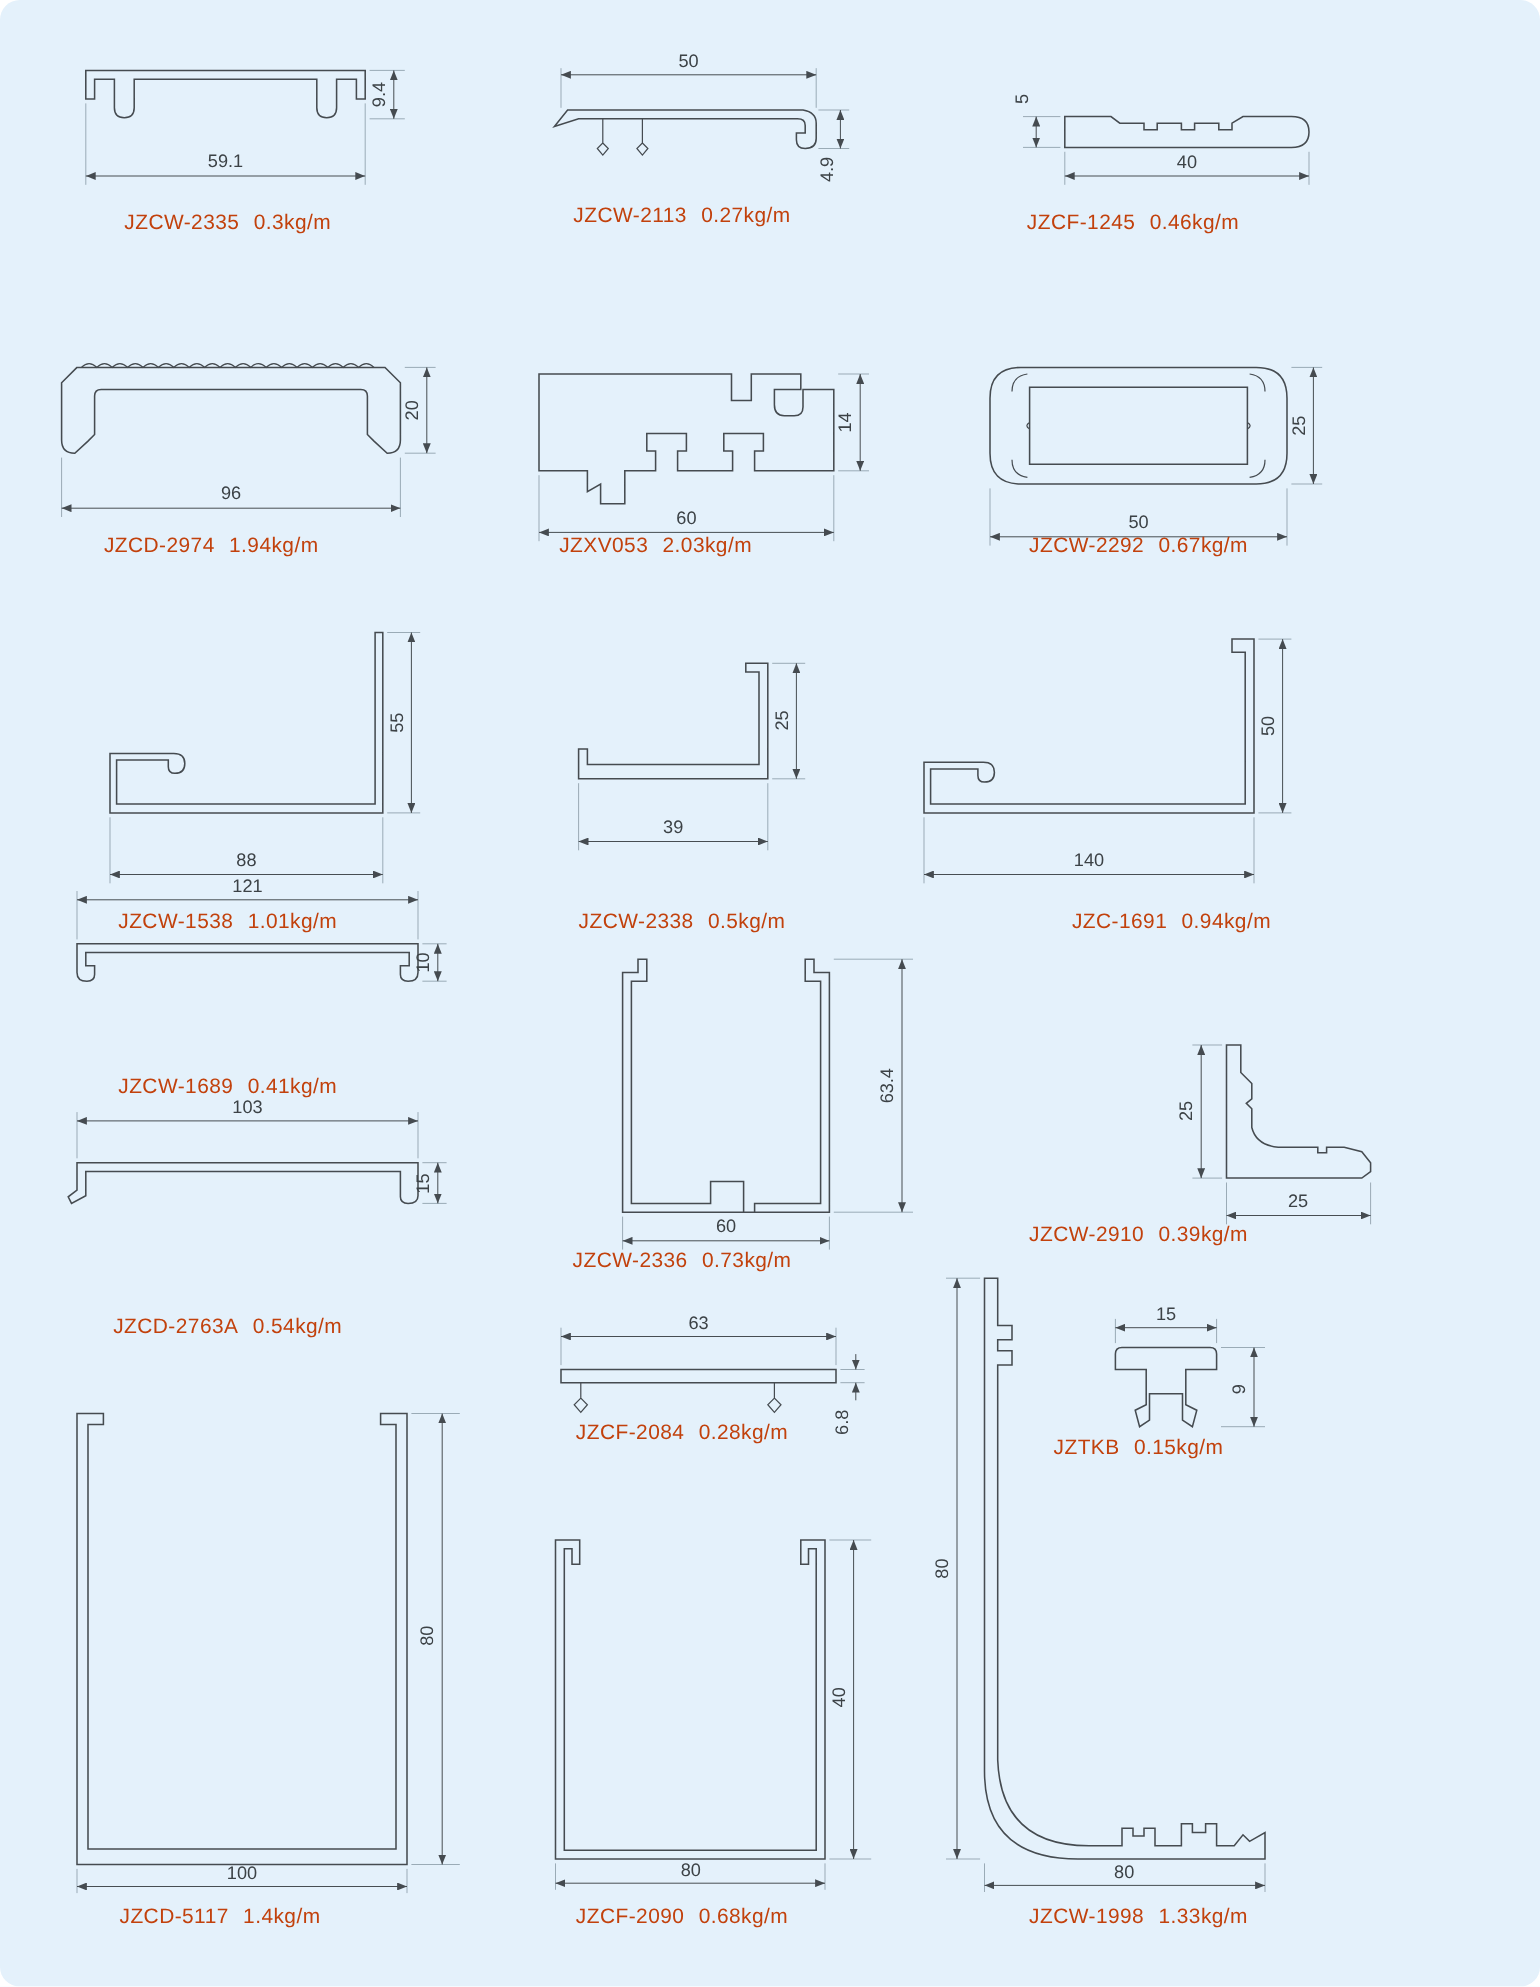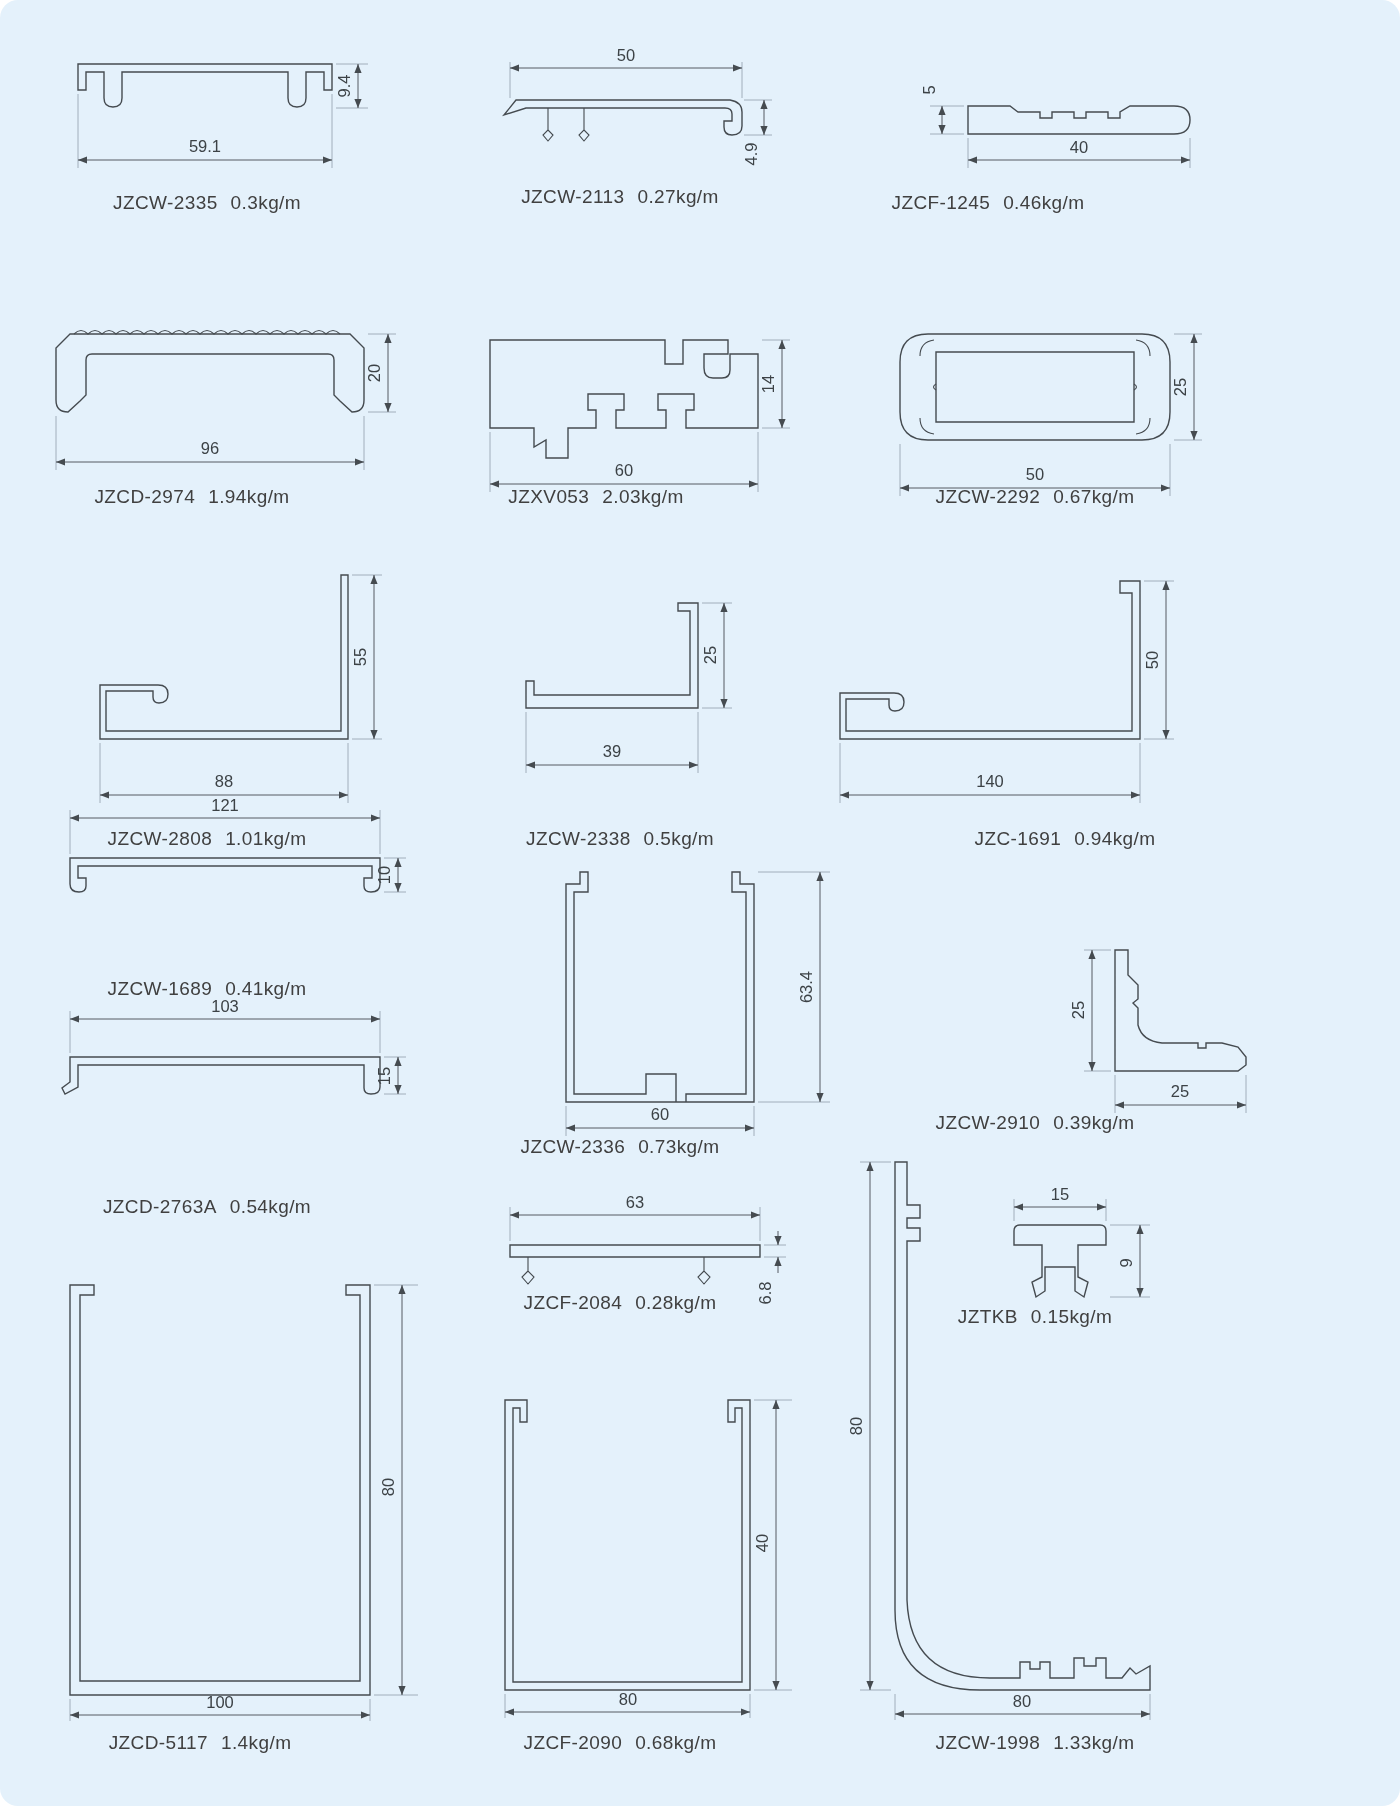--- a/index.html
+++ b/index.html
@@ -4,21 +4,21 @@
 <style>
   html,body{margin:0;padding:0;background:#ffffff;}
   #canvas{position:relative;width:1400px;height:1806px;background:#e4f1fb;border-radius:18px;
           overflow:hidden;font-family:"Liberation Sans",sans-serif;}
   svg.draw{position:absolute;overflow:visible;}
   .outline{fill:none;stroke:#454b50;stroke-width:1.4;stroke-linejoin:miter;}
   .thin{fill:none;stroke:#454b50;stroke-width:1.1;}
   .dim{stroke:#454b50;stroke-width:0.9;fill:none;}
   .ext{stroke:#8fa0ac;stroke-width:0.8;}
   text.dt{font-size:16.5px;fill:#3c4246;font-family:"Liberation Sans",sans-serif;}
-  .cap{position:absolute;transform:translateX(-50%);font-size:19px;color:#404040;
+  .cap{position:absolute;transform:translateX(-50%);font-size:19px;color:#c2410c;
        white-space:nowrap;letter-spacing:.4px;}
   .cap .wt{margin-left:13px;}
 </style>
 </head>
 <body>
 
 <div id="canvas">
 
 <svg width="0" height="0" style="position:absolute">
  <defs>
@@ -63,21 +63,21 @@
   <path class="outline" d="M78,64 H120 L128,70 H150 V76 H162 V70 H184 V76 H196 V70 H218 V76 H230 V70 L240,64 H284 Q300,64 300,78 Q300,92 284,92 H78 Z"></path>
   <line class="ext" x1="74" y1="64" x2="40" y2="64"></line>
       <line class="ext" x1="74" y1="92" x2="40" y2="92"></line>
   <line class="dim" x1="52" y1="64" x2="52" y2="92" marker-start="url(#arw)" marker-end="url(#arw)"></line>
   <text class="dt" transform="rotate(-90 45 48)" x="45" y="48" text-anchor="middle">5</text>
   <line class="ext" x1="78" y1="96" x2="78" y2="126"></line>
       <line class="ext" x1="300" y1="96" x2="300" y2="126"></line>
   <line class="dim" x1="78" y1="118" x2="300" y2="118" marker-start="url(#arw)" marker-end="url(#arw)"></line>
   <text class="dt" x="189" y="111" text-anchor="middle">40</text>
 </svg>
-<div class="cap" style="left:988px;top:192px">
+<div class="cap" style="left:1030px;top:192px">
   <span>JZCF-1245</span><span class="wt">0.46kg/m</span>
 </div>
 
 <svg class="draw" style="left:40px;top:300px" width="360" height="205">
   <path class="outline" d="M30,34 L16,48 V100 Q16,112 28,112 L40,101 L46,95 V60 Q46,54 52,54 H288 Q294,54 294,60 V95 L300,101 L312,112 Q324,112 324,100 V48 L310,34 Z"></path>
   <path class="thin" d="M34,34 q7,-7 14,0 q7,-7 14,0 q7,-7 14,0 q7,-7 14,0 q7,-7 14,0 q7,-7 14,0 q7,-7 14,0 q7,-7 14,0 q7,-7 14,0 q7,-7 14,0 q7,-7 14,0 q7,-7 14,0 q7,-7 14,0 q7,-7 14,0 q7,-7 14,0 q7,-7 14,0 q7,-7 14,0 q7,-7 14,0 q7,-7 14,0"></path>
   <line class="ext" x1="16" y1="116" x2="16" y2="170"></line>
       <line class="ext" x1="324" y1="116" x2="324" y2="170"></line>
   <line class="dim" x1="16" y1="162" x2="324" y2="162" marker-start="url(#arw)" marker-end="url(#arw)"></line>
   <text class="dt" x="170" y="154" text-anchor="middle">96</text>
@@ -127,21 +127,21 @@
   <line class="ext" x1="40" y1="198" x2="40" y2="258"></line>
       <line class="ext" x1="288" y1="198" x2="288" y2="258"></line>
   <line class="dim" x1="40" y1="250" x2="288" y2="250" marker-start="url(#arw)" marker-end="url(#arw)"></line>
   <text class="dt" x="164" y="242" text-anchor="middle">88</text>
   <line class="ext" x1="292" y1="30" x2="322" y2="30"></line>
       <line class="ext" x1="292" y1="194" x2="322" y2="194"></line>
   <line class="dim" x1="314" y1="30" x2="314" y2="194" marker-start="url(#arw)" marker-end="url(#arw)"></line>
   <text class="dt" transform="rotate(-90 306 112)" x="306" y="112" text-anchor="middle">55</text>
 </svg>
 <div class="cap" style="left:207px;top:828px">
-  <span>JZCW-2808</span><span class="wt">1.01kg/m</span>
+  <span>JZCW-1538</span><span class="wt">1.01kg/m</span>
 </div>
 
 <svg class="draw" style="left:500px;top:545px" width="260" height="290">
   <path class="outline" d="M26,136 H34 V150 H190 V66 H178 V58 H198 V163 H26 Z"></path>
   <line class="ext" x1="26" y1="167" x2="26" y2="228"></line>
       <line class="ext" x1="198" y1="167" x2="198" y2="228"></line>
   <line class="dim" x1="26" y1="220" x2="198" y2="220" marker-start="url(#arw)" marker-end="url(#arw)"></line>
   <text class="dt" x="112" y="212" text-anchor="middle">39</text>
   <line class="ext" x1="202" y1="58" x2="232" y2="58"></line>
       <line class="ext" x1="202" y1="163" x2="232" y2="163"></line>

